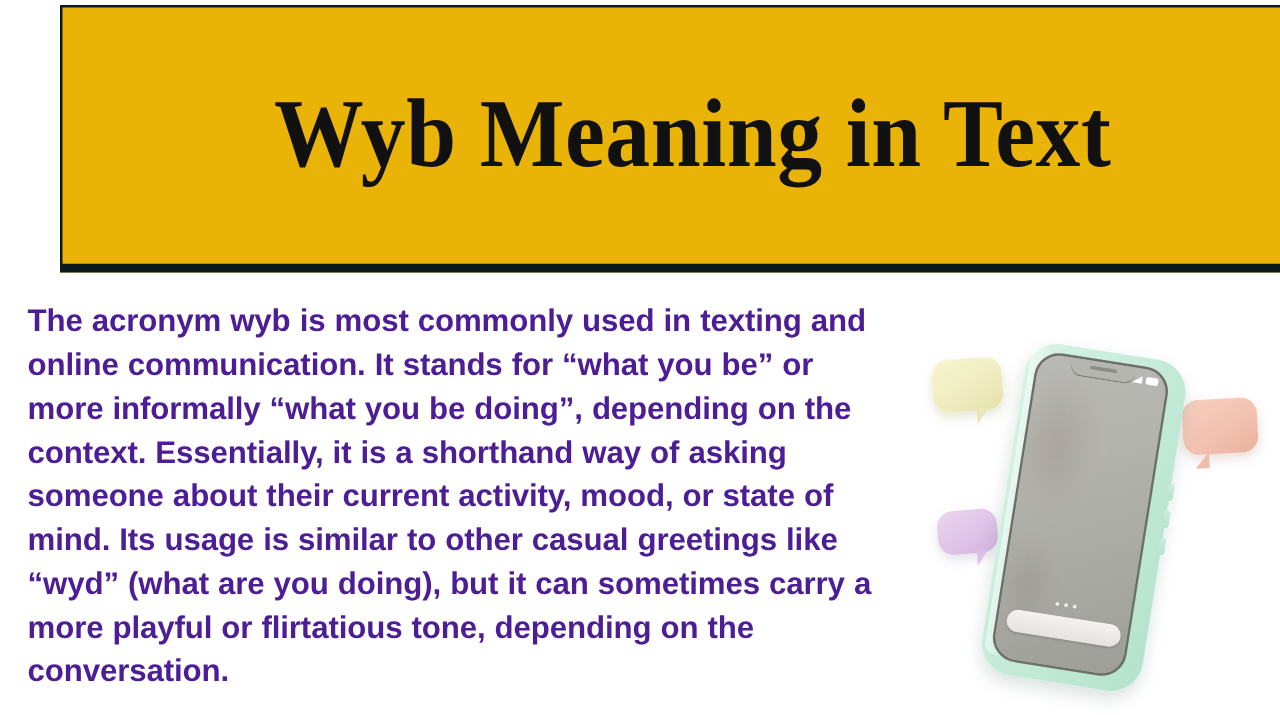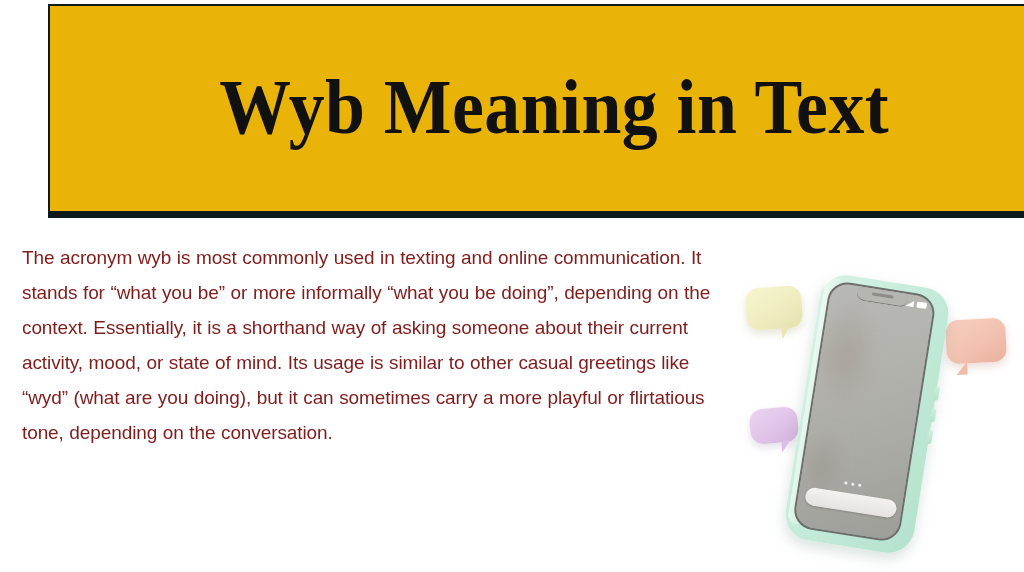--- a/index.html
+++ b/index.html
@@ -53,24 +53,24 @@
 
   
   .body-wrap {
     position: absolute;
     left: 22px;
     top: 240px;
     width: 690px;
   }
   .body-text {
     font-family: "Liberation Sans", "DejaVu Sans", sans-serif;
-    font-weight: normal;
-    font-size: 19px;
+    font-weight: bold;
+    font-size: 25px;
     line-height: 35px;
-    color: #7f1d1d;
+    color: #4c1d95;
     letter-spacing: -0.1px;
     margin: 0;
     word-spacing: 0.4px;
   }
 
   
   .illustration {
     position: absolute;
     left: 740px;
     top: 250px;

